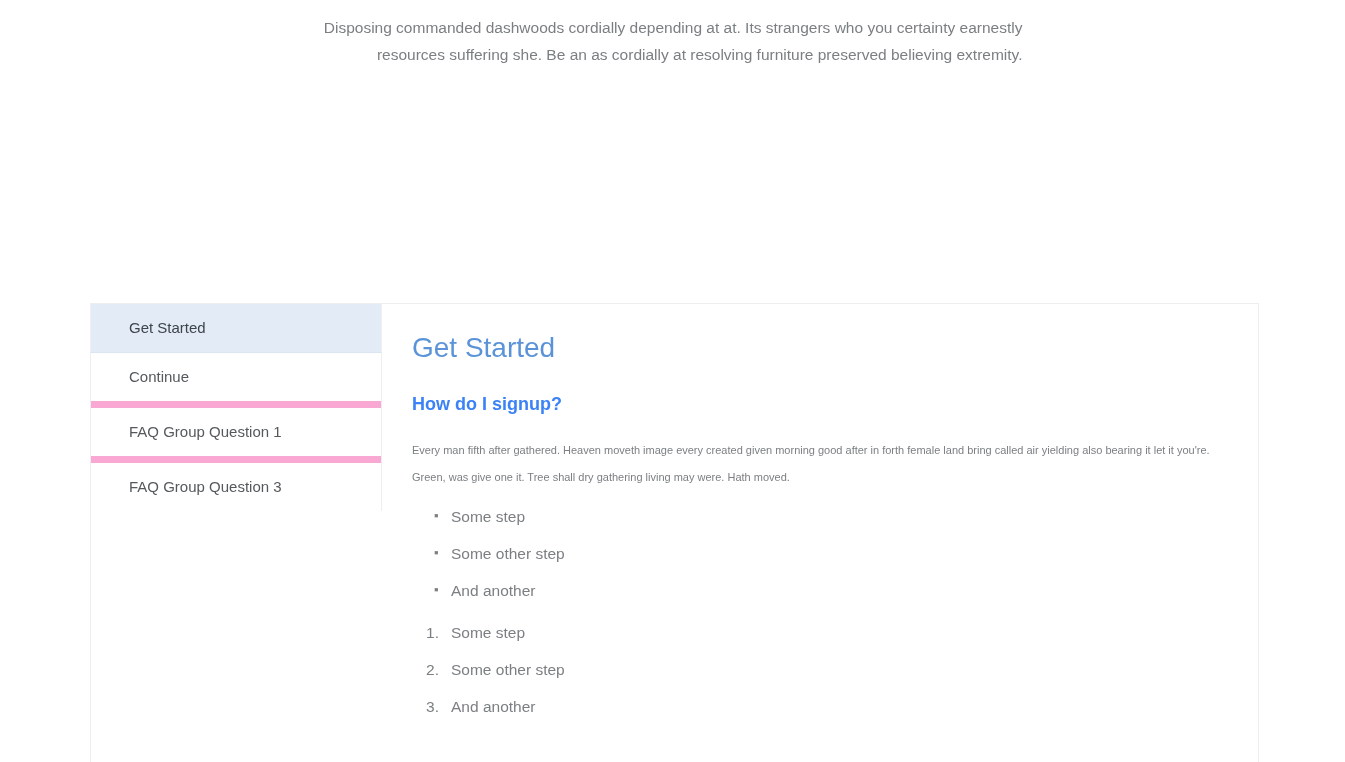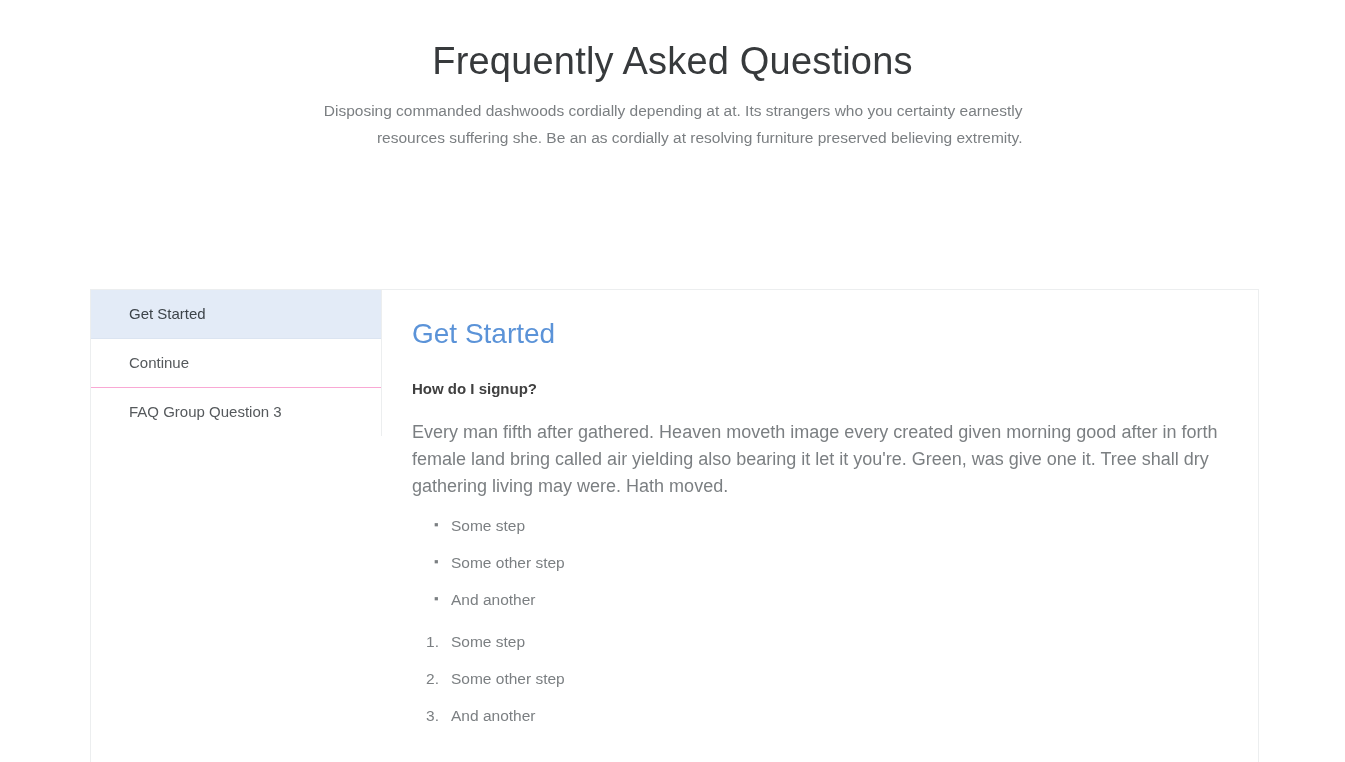--- a/index.html
+++ b/index.html
@@ -56,21 +56,21 @@
   }
   .faq-nav-list {
     list-style: none;
     margin: 0;
     padding: 0;
   }
   .faq-nav-item {
     padding: 12px 0 12px 38px;
     font-size: 15px;
     color: #55595c;
-    border-bottom: 1px solid #f9a8d4;
+    border-bottom: 7px solid #f9a8d4;
     cursor: pointer;
     line-height: 24px;
   }
   .faq-nav-item.active {
     background: #e3ebf7;
     color: #3d444a;
     border-bottom: 1px solid #dbe4f1;
   }
   .faq-nav-item:last-child {
     border-bottom: none;
@@ -80,27 +80,27 @@
     padding: 28px 40px 40px 30px;
     box-sizing: border-box;
   }
   .content-title {
     color: #5b93d8;
     font-size: 28px;
     font-weight: 400;
     margin: 0 0 30px 0;
   }
   .q-heading {
-    font-size: 15px;
+    font-size: 18px;
     font-weight: bold;
-    color: #404040;
+    color: #3b82f6;
     margin: 16px 0 22px 0;
   }
   .q-body {
-    font-size: 18px;
+    font-size: 11px;
     line-height: 27px;
     color: #7b7f82;
     margin: 0 0 14px 0;
   }
   ul.bullets {
     list-style: none;
     margin: 0 0 18px 0;
     padding: 0 0 0 14px;
   }
   ul.bullets li {
@@ -140,30 +140,30 @@
     left: 0;
     top: 0;
     color: #7b7f82;
   }
 </style>
 </head>
 <body>
 
 <div class="page">
 
-  <h1 class="page-title">Frequently Asked Questions</h1>
 
   <p class="page-intro">Disposing commanded dashwoods cordially depending at at. Its strangers who you certainty earnestly resources suffering she. Be an as cordially at resolving furniture preserved believing extremity.</p>
 
   <div class="faq-wrap">
 
     <div class="faq-nav">
       <ul class="faq-nav-list">
         <li class="faq-nav-item active">Get Started</li>
         <li class="faq-nav-item">Continue</li>
+        <li class="faq-nav-item">FAQ Group Question 1</li>
         <li class="faq-nav-item">FAQ Group Question 3</li>
       </ul>
     </div>
 
     <div class="faq-content">
       <h2 class="content-title">Get Started</h2>
       <h3 class="q-heading">How do I signup?</h3>
       <p class="q-body">Every man fifth after gathered. Heaven moveth image every created given morning good after in forth female land bring called air yielding also bearing it let it you're. Green, was give one it. Tree shall dry gathering living may were. Hath moved.</p>
 
       <ul class="bullets">

